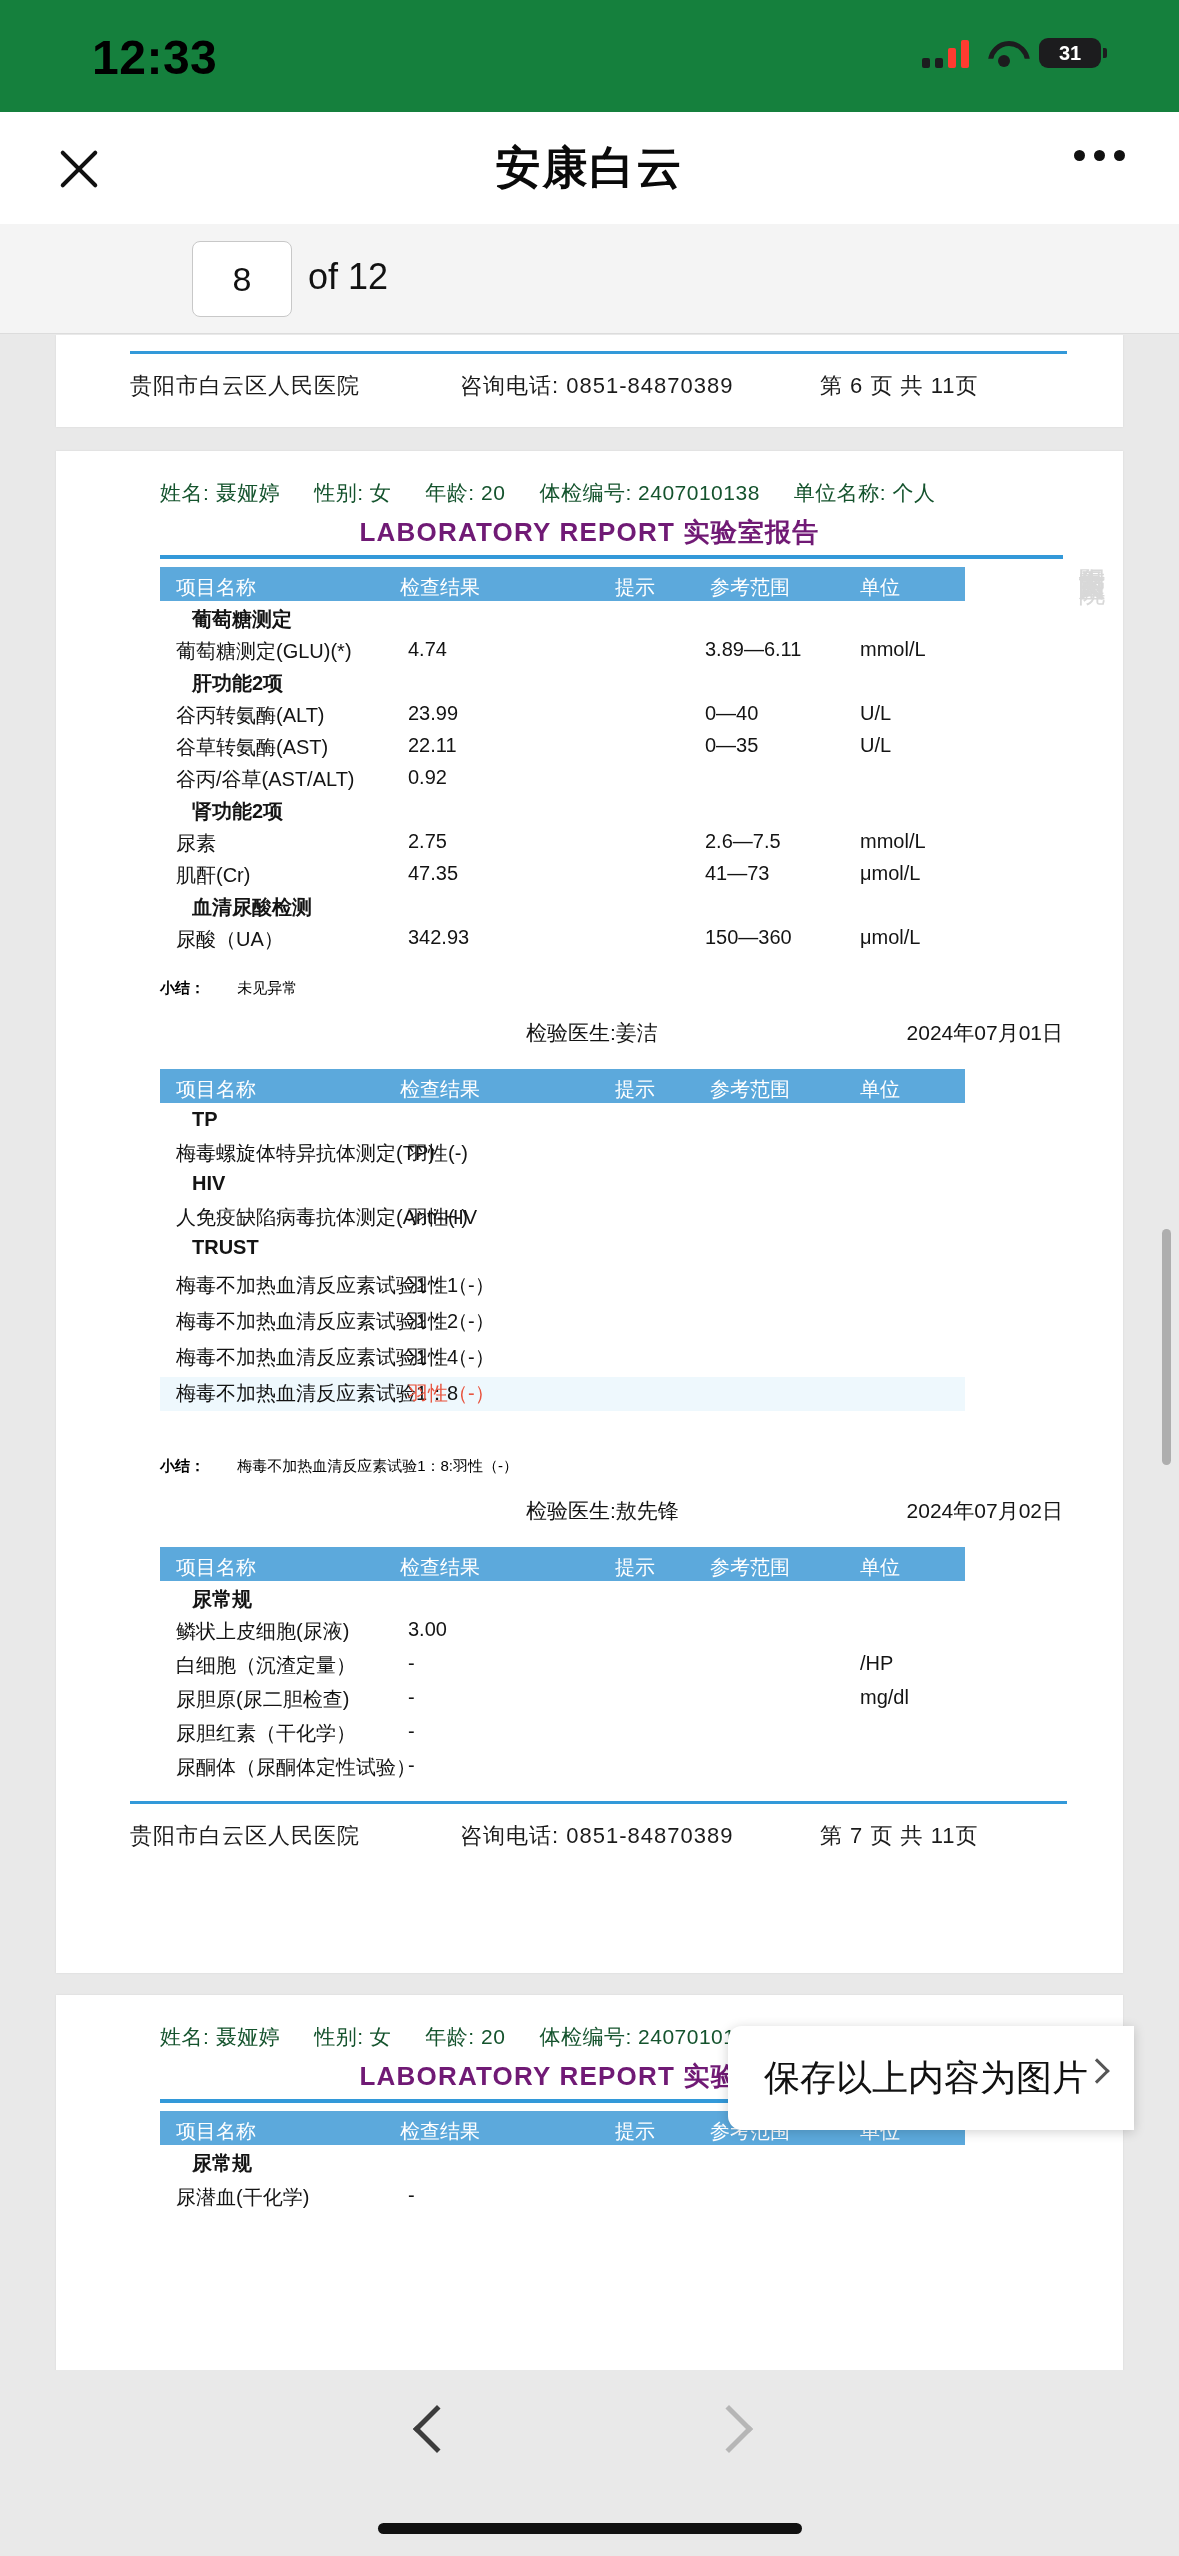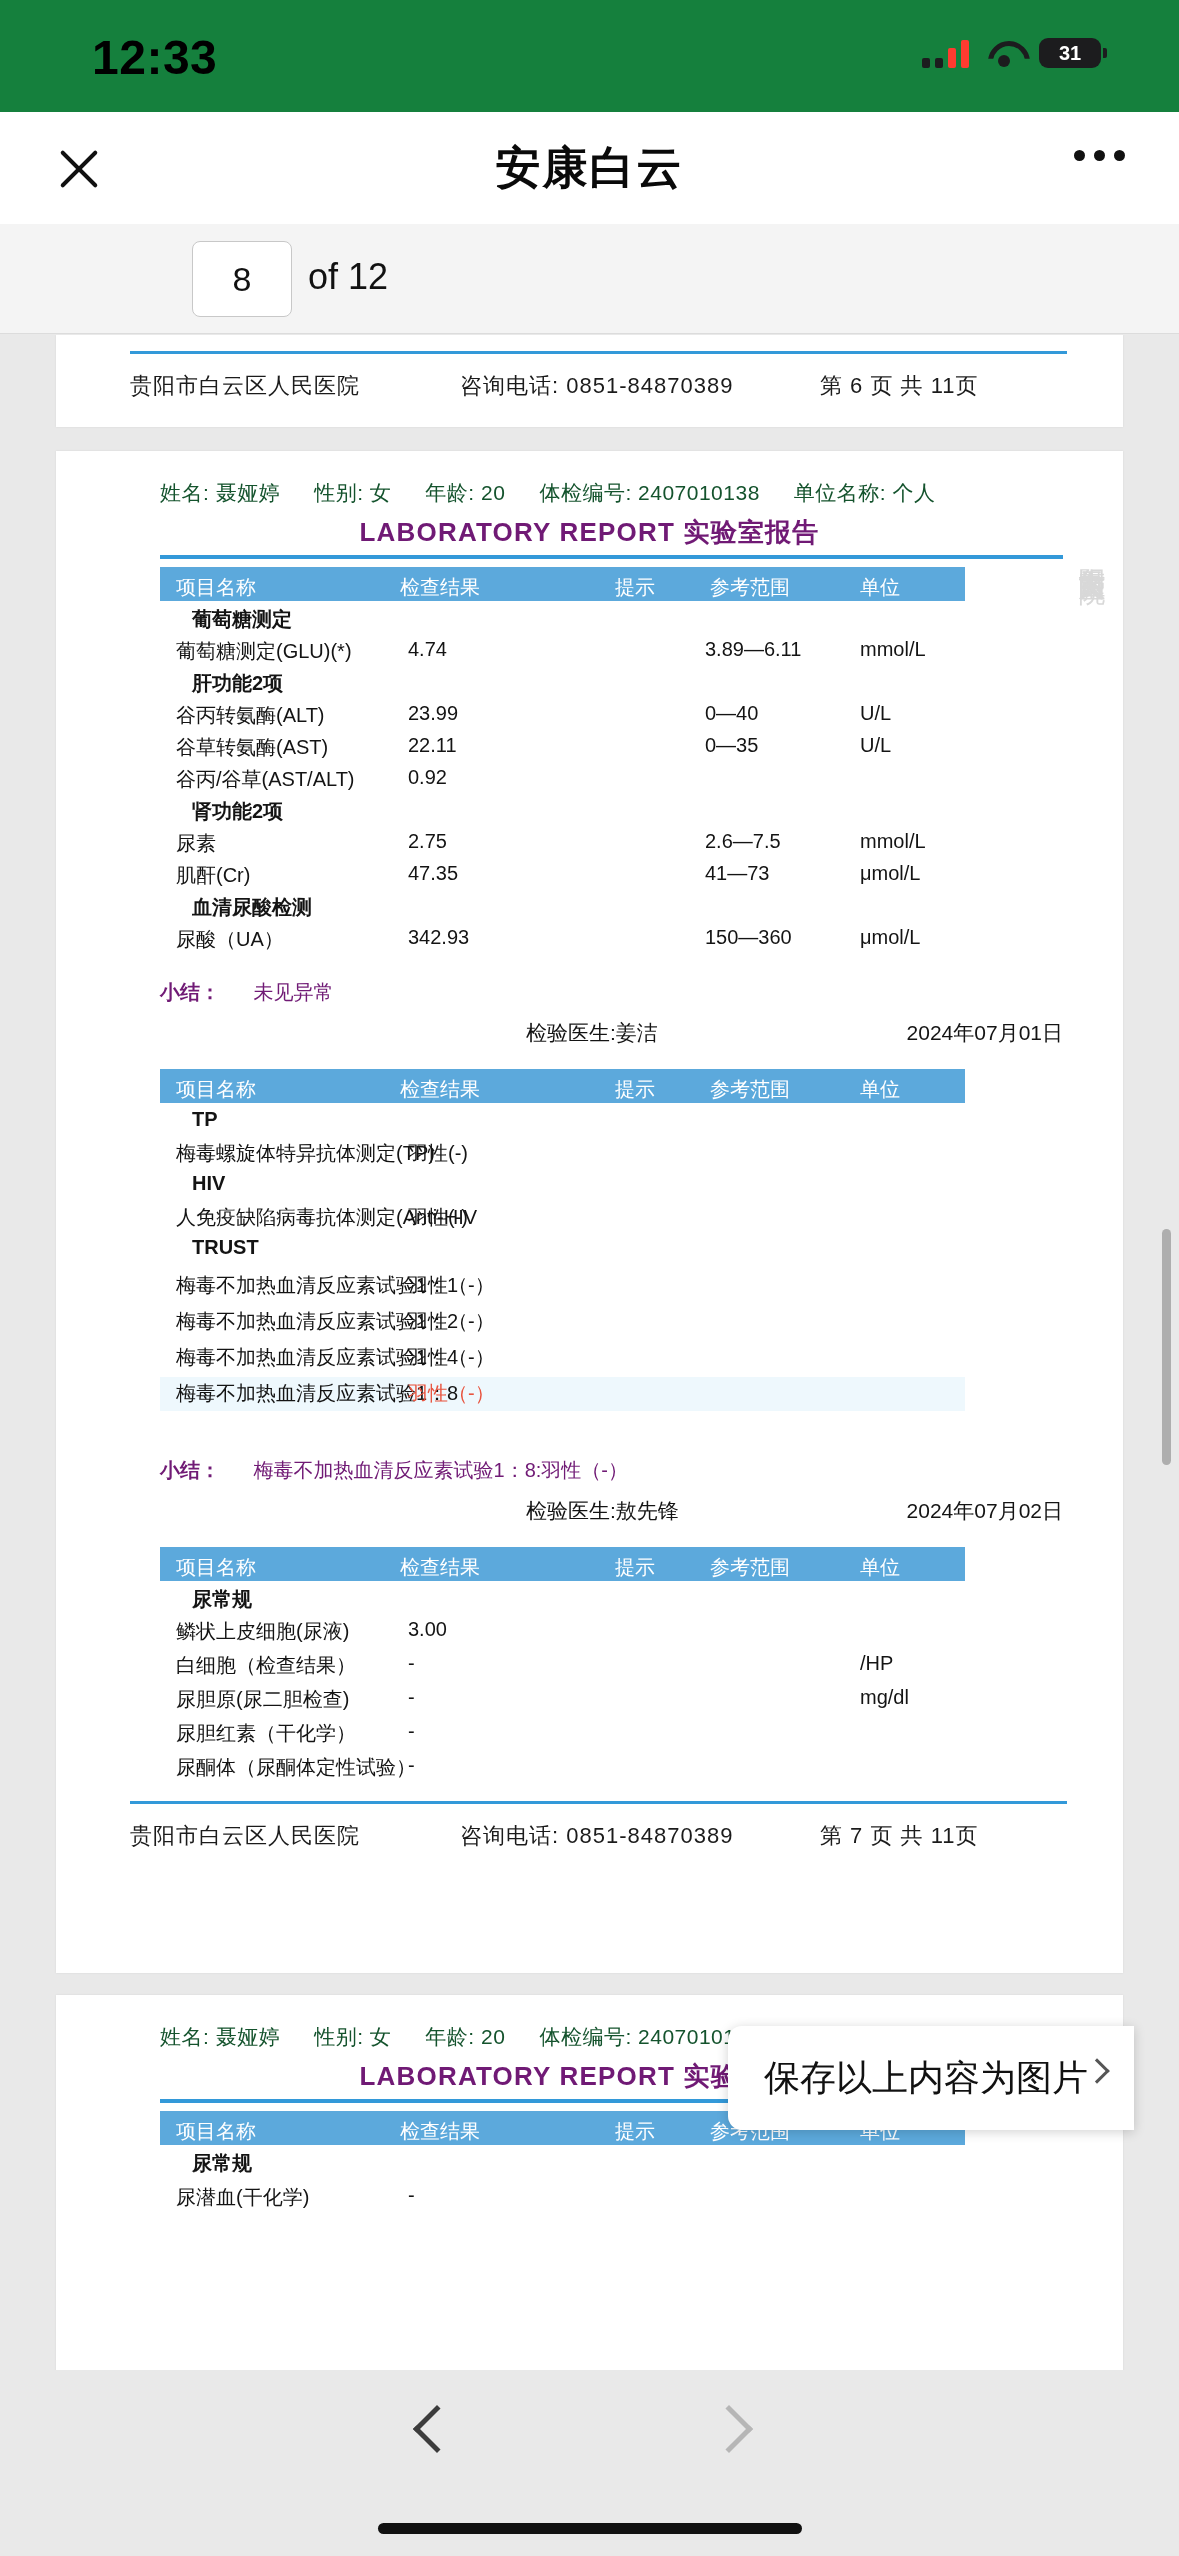--- a/index.html
+++ b/index.html
@@ -149,21 +149,21 @@
   .trow span { position: absolute; top: 3px; }
   .trow.group span.c1 { font-weight: bold; left: 32px; }
   .trow .c1 { left: 16px; }
   .trow .c2 { left: 248px; }
   .trow .c4 { left: 545px; }
   .trow .c5 { left: 700px; }
   .trow.hl { background: #eef8fd; }
   .trow.hl .c2 { color: #e8543f; }
 
   .summary {
-    position: absolute; left: 104px; font-size: 20px; color: #701a75;
+    position: absolute; left: 104px; font-size: 15px; color: #000000;
   }
   .summary b { font-weight: bold; }
   .doctor-line {
     position: absolute; left: 470px; right: 60px; font-size: 21px; color: #141414;
     display: flex; justify-content: space-between;
   }
 
   
   .watermark {
     position: absolute; right: 16px; top: 96px; width: 46px;
@@ -407,21 +407,21 @@
       </div>
 
       <div class="trow group" style="top:1132px;">
         <span class="c1">尿常规</span>
       </div>
       <div class="trow" style="top:1164px;">
         <span class="c1">鳞状上皮细胞(尿液)</span>
         <span class="c2">3.00</span>
       </div>
       <div class="trow" style="top:1198px;">
-        <span class="c1">白细胞（检查结果）</span>
+        <span class="c1">白细胞（沉渣定量）</span>
         <span class="c2">-</span>
         <span class="c5">/HP</span>
       </div>
       <div class="trow" style="top:1232px;">
         <span class="c1">尿胆原(尿二胆检查)</span>
         <span class="c2">-</span>
         <span class="c5">mg/dl</span>
       </div>
       <div class="trow" style="top:1266px;">
         <span class="c1">尿胆红素（干化学）</span>

